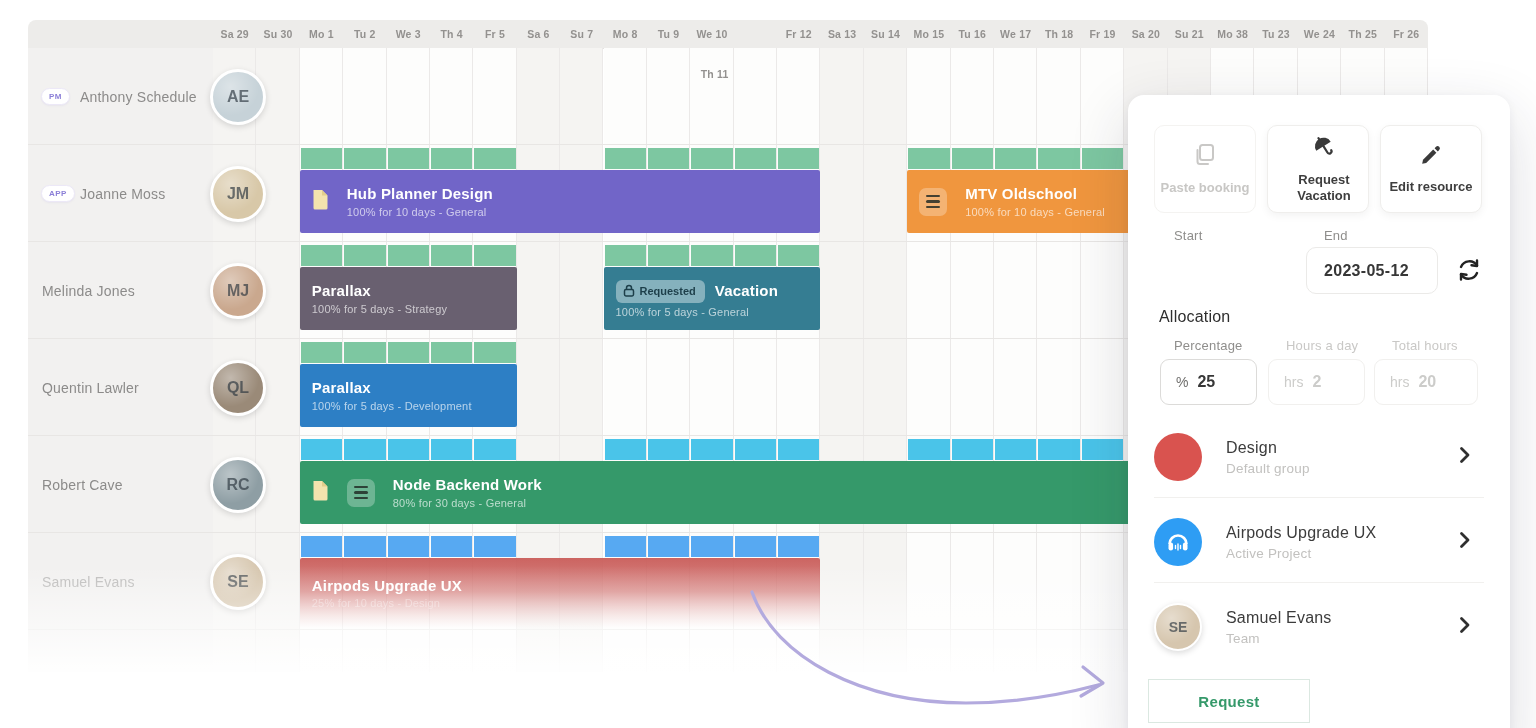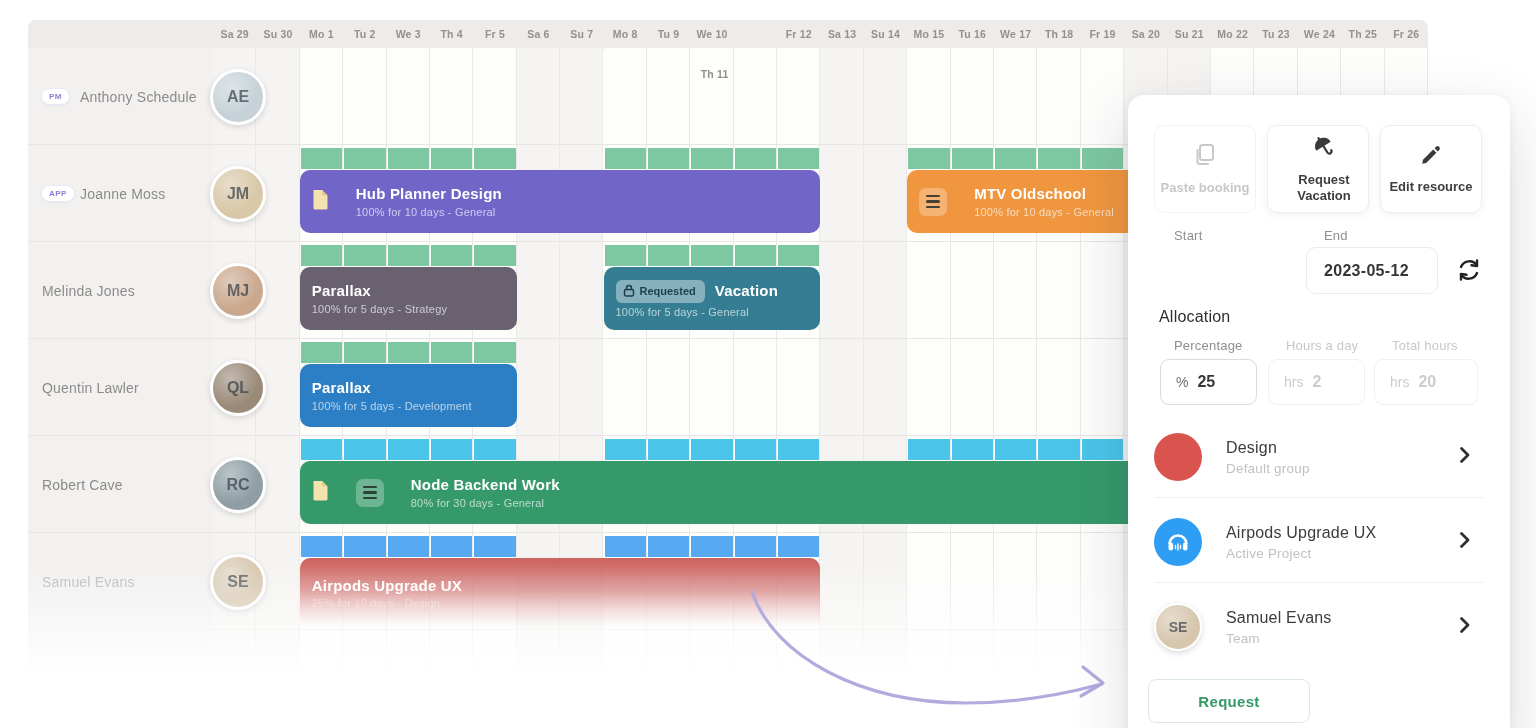--- a/index.html
+++ b/index.html
@@ -17,22 +17,22 @@
   .res-name.muted{color:#bdbcbb;}
   .res-badge{position:absolute;background:#fff;border:1px solid #ece8f7;border-radius:9px;
              color:#8b7fd7;font-size:8px;font-weight:bold;letter-spacing:.5px;
              padding:3px 7px;box-shadow:0 1px 2px rgba(120,100,200,.08);}
   .avatar{position:absolute;width:56px;height:56px;border-radius:50%;border:3px solid #fff;
           box-sizing:border-box;box-shadow:0 2px 6px rgba(0,0,0,.14);
           display:flex;align-items:center;justify-content:center;
           font-size:16px;font-weight:bold;color:rgba(40,50,60,.65);}
   
   .cap-cell{position:absolute;height:21px;z-index:2;}
-  .bar{position:absolute;height:63px;z-index:3;border-radius:10px;display:flex;align-items:center;
-       padding-left:12px;box-sizing:border-box;gap:27px;overflow:hidden;}
+  .bar{position:absolute;height:63px;z-index:3;border-radius:2px;display:flex;align-items:center;
+       padding-left:12px;box-sizing:border-box;gap:18px;overflow:hidden;}
   .bar .ttl{font-size:15px;font-weight:bold;color:#fff;letter-spacing:.2px;line-height:1.15;white-space:nowrap;}
   .bar .sub{font-size:11px;color:rgba(255,255,255,.66);margin-top:3px;letter-spacing:.2px;white-space:nowrap;}
   .bar .txt{display:flex;flex-direction:column;justify-content:center;}
   .bar .line1{display:flex;align-items:center;gap:10px;}
   .req-badge{display:inline-flex;align-items:center;gap:5px;background:rgba(255,255,255,.40);
              border-radius:6px;padding:4px 9px 4px 7px;font-size:11px;font-weight:bold;color:#1d3f4a;}
   .doc-ic{flex:0 0 auto;}
   .list-ic{flex:0 0 auto;width:28px;height:28px;border-radius:7px;background:rgba(255,255,255,.28);
            display:flex;flex-direction:column;align-items:center;justify-content:center;gap:3px;}
   .list-ic i{display:block;width:14px;height:2.4px;border-radius:2px;background:rgba(30,40,35,.82);}
@@ -57,21 +57,21 @@
   .alloc-inp.dim{border-color:#f1f0ee;color:#ccccca;}
   .alloc-inp.dim .pre{color:#ccccca;}
   .alloc-head{position:absolute;left:31px;top:213px;font-size:16px;font-weight:normal;color:#2e2e2e;letter-spacing:.2px;}
   .link-row{position:absolute;left:26px;width:330px;display:flex;align-items:center;gap:24px;}
   .link-row .circ{width:48px;height:48px;border-radius:50%;flex:0 0 auto;display:flex;align-items:center;
                   justify-content:center;}
   .link-row .t1{font-size:16px;color:#3c3c3c;letter-spacing:.2px;}
   .link-row .t2{font-size:13.5px;color:#c2c1bf;margin-top:4px;letter-spacing:.2px;}
   .link-row .chev{margin-left:auto;margin-right:14px;}
   .link-div{position:absolute;left:26px;width:330px;height:1px;background:#f1f0ee;}
-  .foot-btn{position:absolute;top:584px;height:44px;border-radius:8px;display:flex;align-items:center;
+  .foot-btn{position:absolute;top:584px;height:44px;border-radius:0;display:flex;align-items:center;
             justify-content:center;font-size:15px;font-weight:bold;letter-spacing:.3px;box-sizing:border-box;cursor:pointer;}
   .foot-btn.ghost{left:20px;width:162px;background:#fff;border:1px solid #dbe8e1;color:#35996a;}
   .foot-btn.solid{left:192px;width:163px;background:#35996a;color:#fff;box-shadow:0 4px 10px rgba(53,153,106,.25);}
 </style>
 </head>
 <body>
 
 <div class="stage">
   <div id="timeline">
       <div class="hdr-strip" style="width: 1399.92px;"></div>
@@ -115,21 +115,21 @@
       <div class="hdr-cell" style="left: 994.02px; width: 43.39px;">We 17</div>
       <div class="grid-col" style="left: 1037.41px; width: 43.39px; height: 624px; background: rgb(253, 253, 252);"></div>
       <div class="hdr-cell" style="left: 1037.41px; width: 43.39px;">Th 18</div>
       <div class="grid-col" style="left: 1080.8px; width: 43.39px; height: 624px; background: rgb(253, 253, 252);"></div>
       <div class="hdr-cell" style="left: 1080.8px; width: 43.39px;">Fr 19</div>
       <div class="grid-col" style="left: 1124.19px; width: 43.39px; height: 624px; background: rgb(245, 244, 242);"></div>
       <div class="hdr-cell" style="left: 1124.19px; width: 43.39px;">Sa 20</div>
       <div class="grid-col" style="left: 1167.58px; width: 43.39px; height: 624px; background: rgb(245, 244, 242);"></div>
       <div class="hdr-cell" style="left: 1167.58px; width: 43.39px;">Su 21</div>
       <div class="grid-col" style="left: 1210.97px; width: 43.39px; height: 624px; background: rgb(253, 253, 252);"></div>
-      <div class="hdr-cell" style="left: 1210.97px; width: 43.39px;">Mo 22</div>
+      <div class="hdr-cell" style="left: 1210.97px; width: 43.39px;">Mo 38</div>
       <div class="grid-col" style="left: 1254.36px; width: 43.39px; height: 624px; background: rgb(253, 253, 252);"></div>
       <div class="hdr-cell" style="left: 1254.36px; width: 43.39px;">Tu 23</div>
       <div class="grid-col" style="left: 1297.75px; width: 43.39px; height: 624px; background: rgb(253, 253, 252);"></div>
       <div class="hdr-cell" style="left: 1297.75px; width: 43.39px;">We 24</div>
       <div class="grid-col" style="left: 1341.14px; width: 43.39px; height: 624px; background: rgb(253, 253, 252);"></div>
       <div class="hdr-cell" style="left: 1341.14px; width: 43.39px;">Th 25</div>
       <div class="grid-col" style="left: 1384.53px; width: 43.39px; height: 624px; background: rgb(253, 253, 252);"></div>
       <div class="hdr-cell" style="left: 1384.53px; width: 43.39px;">Fr 26</div>
       <div class="sidebar" style="height: 624px;"></div>
       <div class="res-badge" style="left: 41px; top: 87.5px;">PM</div>

